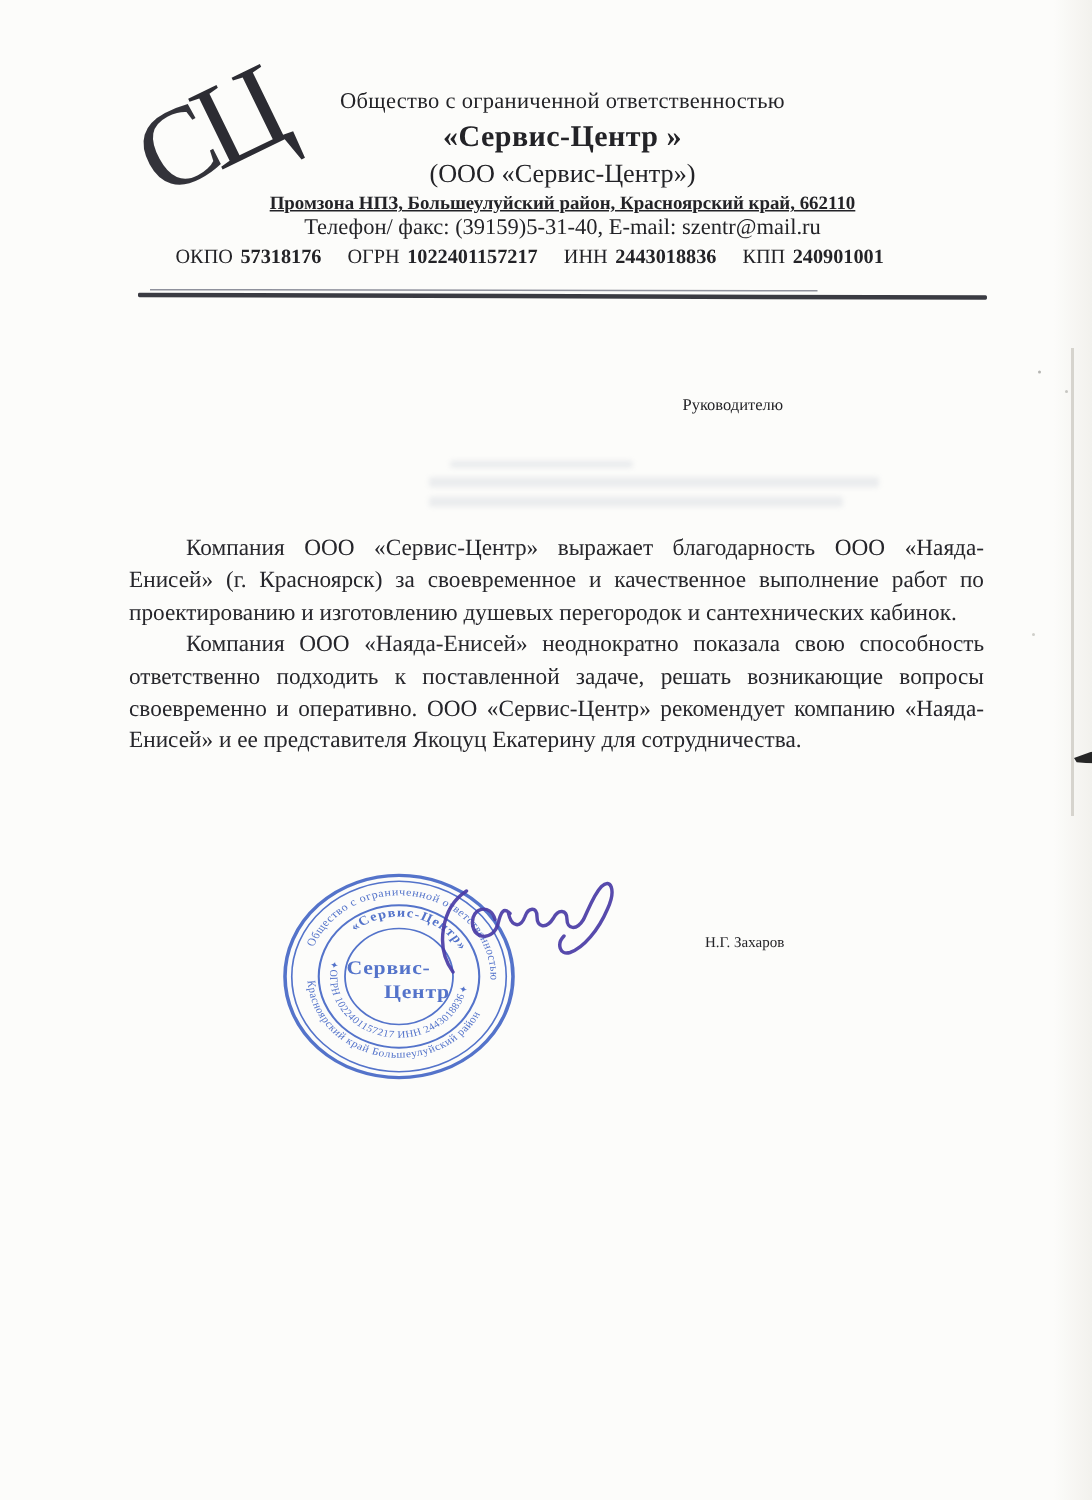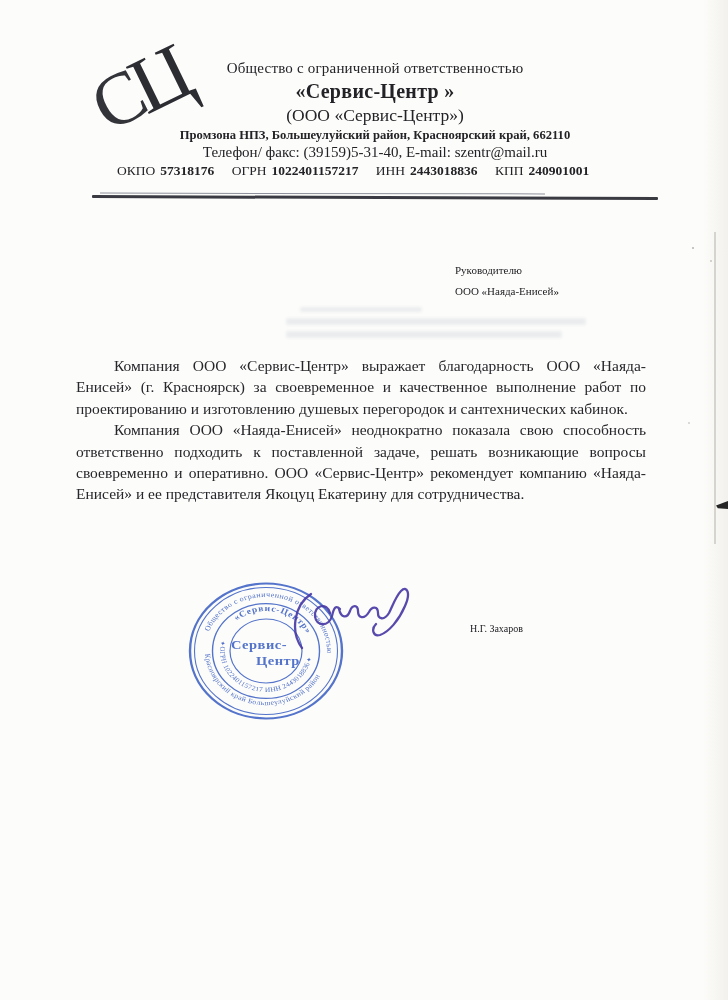--- a/index.html
+++ b/index.html
@@ -15,35 +15,35 @@
   .logo{left:92px;top:46px;width:130px;height:118px;}
   .logo .l1{position:absolute;left:2px;top:16px;font-size:74px;line-height:1;
     transform:rotate(-28deg);color:#33333a;font-weight:400;}
   .logo .l2{position:absolute;left:40px;top:-8px;font-size:80px;line-height:1;
     transform:rotate(-26deg);color:#2c2c33;font-weight:400;}
   
   .head{left:90px;top:60px;width:570px;text-align:center;}
   .head .org-type{font-size:15px;letter-spacing:.2px;}
   .head .org-name{font-size:20px;font-weight:700;margin-top:3px;letter-spacing:.3px;}
   .head .org-short{font-size:17.5px;margin-top:2px;}
-  .head .addr{font-size:12.6px;font-weight:700;margin-top:2px;}
+  .head .addr{font-size:12.6px;font-weight:700;margin-top:2px;text-decoration:underline;}
   .head .contact{font-size:15px;margin-top:1px;}
   .codes{left:110px;top:163px;width:570px;text-align:left;font-size:13.5px;white-space:nowrap;}
   .codes .pair{margin:0 7px;}
   .codes .lbl{font-weight:400;}
   .codes .val{font-weight:700;margin-left:5px;}
   
   .rule-thin{left:100px;top:193px;width:445px;height:1px;background:#8f919c;transform:rotate(0.1deg);}
   .rule-main{left:92px;top:196px;width:566px;height:2.6px;background:#3a3b42;transform:rotate(0.18deg);border-radius:1px;}
   
   .recipient{left:455px;top:260px;font-size:11px;line-height:21px;}
   
   .erased span{position:absolute;background:#c7ccd6;opacity:.32;filter:blur(1.6px);border-radius:2px;}
   
-  .body-text{left:76px;top:355px;width:570px;font-size:15.5px;line-height:21.4px;
+  .body-text{left:86px;top:355px;width:570px;font-size:15.5px;line-height:21.4px;
     text-align:justify;color:#26262b;}
   .body-text p{margin:0;text-indent:38px;}
   
   .sal{left:93px;top:602px;font-size:15.5px;line-height:21px;}
   .sig-name{left:470px;top:623px;font-size:10px;}
   
   .stamp{left:186px;top:580px;width:160px;height:142px;opacity:.88;}
   
   .handsig{left:282px;top:585px;width:152px;height:78px;opacity:.92;}
   
@@ -77,21 +77,20 @@
     <span class="pair"><span class="lbl">ОГРН</span><span class="val">1022401157217</span></span>
     <span class="pair"><span class="lbl">ИНН</span><span class="val">2443018836</span></span>
     <span class="pair"><span class="lbl">КПП</span><span class="val">240901001</span></span>
   </div>
 
   <div class="abs rule-thin"></div>
   <div class="abs rule-main"></div>
 
   <div class="abs recipient">
     <div>Руководителю</div>
-    <div>ООО «Наяда-Енисей»</div>
   </div>
 
   <div class="abs erased">
     <span style="left:300px;top:307px;width:122px;height:5px;"></span>
     <span style="left:286px;top:318px;width:300px;height:7px;"></span>
     <span style="left:286px;top:331px;width:276px;height:7px;"></span>
   </div>
 
   <div class="abs body-text">
     <p>Компания ООО «Сервис-Центр» выражает благодарность ООО «Наяда-Енисей» (г. Красноярск) за своевременное и качественное выполнение работ по проектированию и изготовлению душевых перегородок и сантехнических кабинок.</p>

